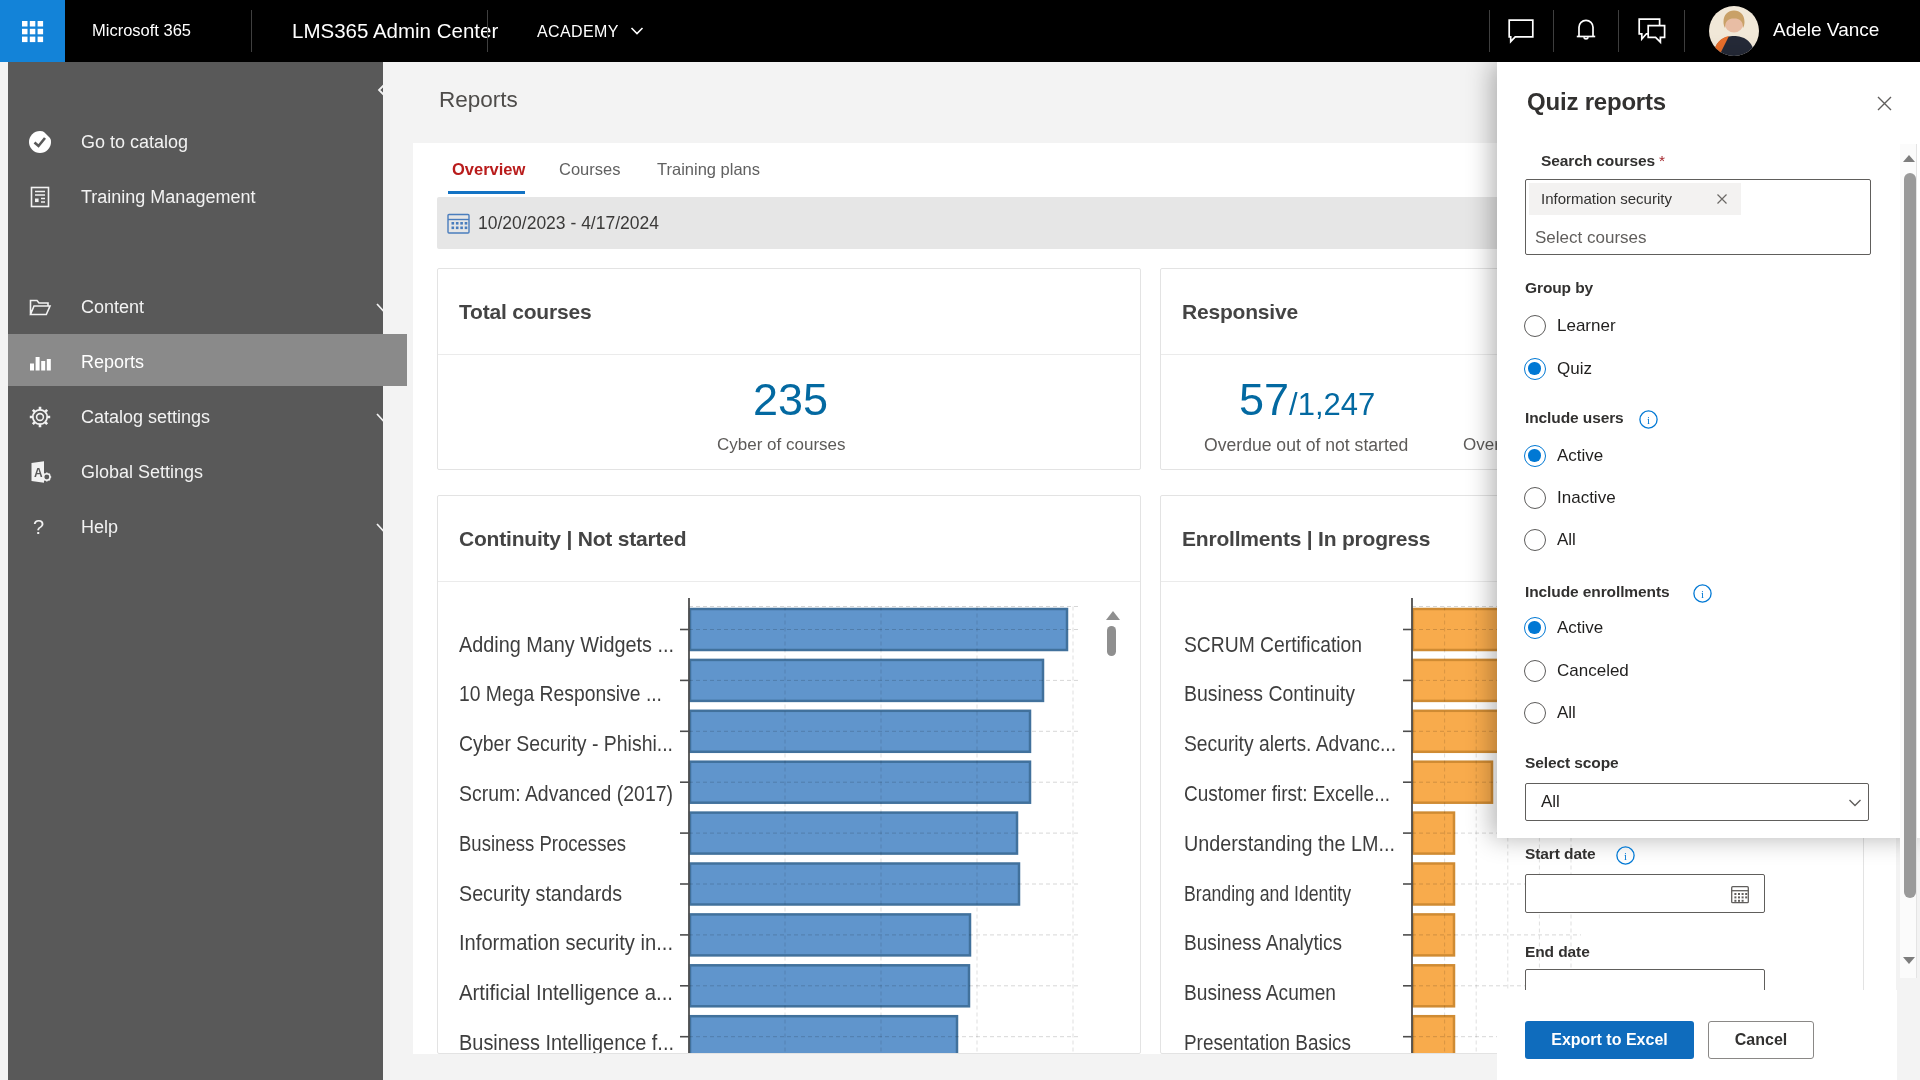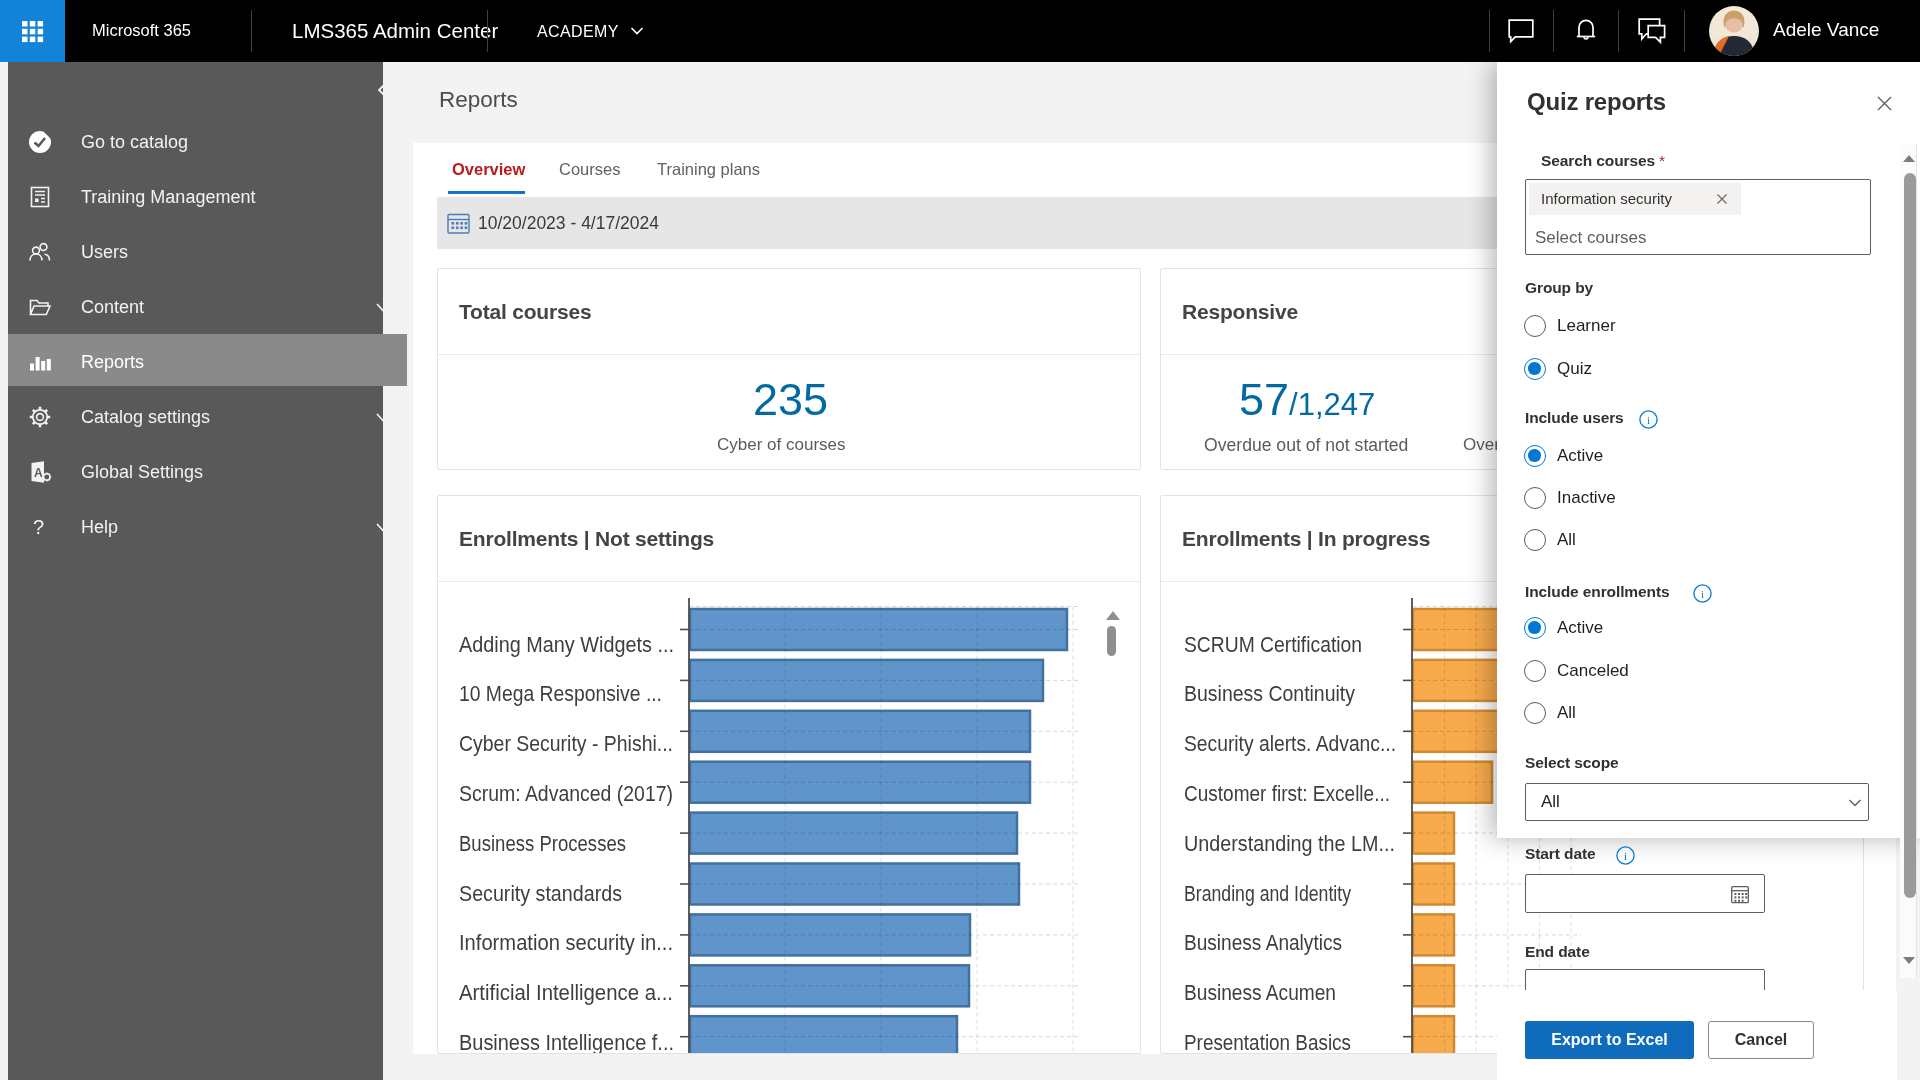--- a/index.html
+++ b/index.html
@@ -128,29 +128,20 @@
       </svg>
     <span class="nav-label">Go to catalog</span>
   </div>
   <div class="nav-item" style="top:107px;">
     <svg class="nav-ico" viewBox="0 0 24 24" fill="none" stroke="#f2f2f2" stroke-width="1.6">
       <rect x="3.5" y="2.5" width="17" height="19"></rect>
       <path d="M7 6.5 h10 M7 10 h10 M13 13.5 h4 M13 17 h4" stroke-width="1.5"></path>
       <rect x="7" y="13.5" width="3.6" height="3.6" fill="#f2f2f2" stroke="none"></rect>
     </svg>
     <span class="nav-label">Training Management</span>
-  </div>
-  <div class="nav-item" style="top:162px;">
-    <svg class="nav-ico" viewBox="0 0 24 24" fill="none" stroke="#f2f2f2" stroke-width="1.6">
-      <circle cx="15.5" cy="7" r="3.4"></circle>
-      <circle cx="8" cy="10.5" r="3.4"></circle>
-      <path d="M2 20.5 c0 -4 2.6 -6.5 6 -6.5 c3.4 0 6 2.5 6 6.5"></path>
-      <path d="M16.5 14.2 c3 0.3 5 2.6 5 6.3"></path>
-    </svg>
-    <span class="nav-label">Users</span>
   </div>
   <div class="nav-item" style="top:217px;">
     <svg class="nav-ico" viewBox="0 0 24 24" fill="none" stroke="#f2f2f2" stroke-width="1.6">
       <path d="M2.5 19.5 v-14 h6.5 l2 2.5 h9 v3 M2.5 19.5 l3.5 -8.5 h16 l-3.7 8.5 z"></path>
     </svg>
     <span class="nav-label">Content</span>
     <svg class="nav-chev" viewBox="0 0 20 20">
         <path d="M4 7 L10 13.5 L16 7" fill="none" stroke="#f2f2f2" stroke-width="1.7"></path>
       </svg>
   </div>
@@ -236,21 +227,21 @@
       <span class="card-title">Responsive</span>
     </div>
 </div>
 <span class="statnum" style="left:1239px; top:374px;">57<small>/1,247</small></span>
 <span class="statlbl" style="left:1204px; top:435px; font-size:17.6px;">Overdue out of not started</span>
 <span class="statnum" style="left:1523px; top:374px;">7<small>/1,271</small></span>
 <span class="statlbl" style="left:1463px; top:435px;">Overdue out of not completed</span>
 
 <div class="card" style="left:437px; top:495px; width:704px; height:559px;">
   <div class="card-h">
-      <span class="card-title">Enrollments | Not settings</span>
+      <span class="card-title">Continuity | Not started</span>
     </div>
 </div>
 <div class="card" style="left:1160px; top:495px; width:704px; height:559px;">
   <div class="card-h">
       <span class="card-title">Enrollments | In progress</span>
     </div>
 </div>
 
 <svg class="abs" style="left:438px; top:582px;" width="702" height="471" viewBox="0 0 702 471" id="bluechart">
     <rect x="252" y="27" width="377" height="41" fill="#6095cc" stroke="#41719c" stroke-width="2.5"></rect>

